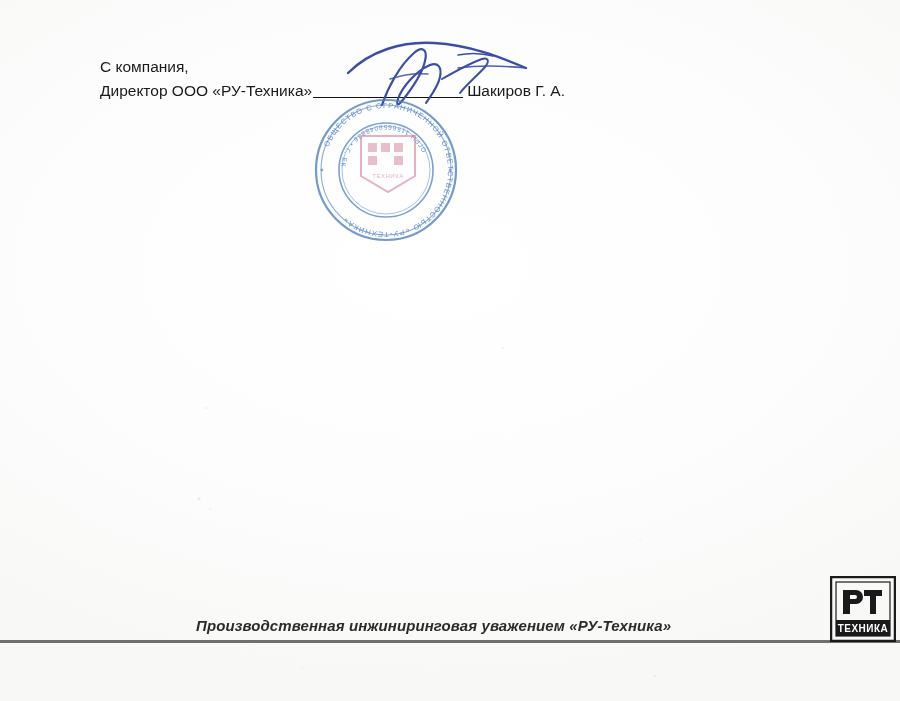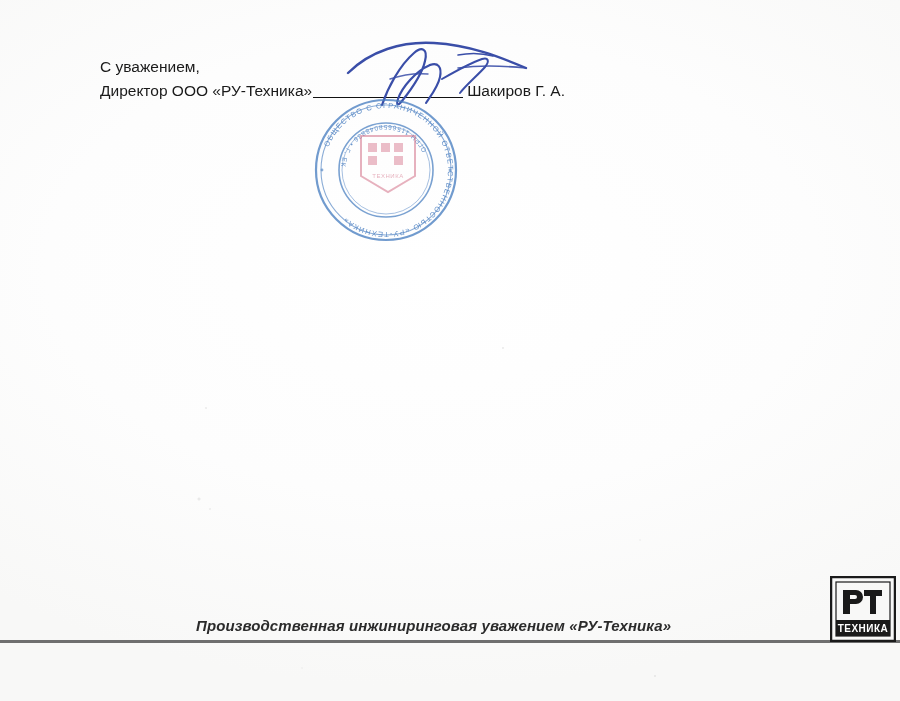--- a/index.html
+++ b/index.html
@@ -128,21 +128,21 @@
 <body>
 
 <div class="page">
 
   <div class="paper-noise"></div>
 
   <div class="ghost-text" style="left:630px; top:142px;">&nbsp;</div>
   <div class="ghost-text" style="left:660px; top:162px;">&nbsp;</div>
 
   <div class="closing">
-    <span class="line1">С уважением,</span>
+    <span class="line1">С компания,</span>
     <span class="line2">
       <span>Директор ООО «РУ-Техника»</span><span class="sig-rule"></span><span>Шакиров Г. А.</span>
     </span>
   </div>
 
   <svg class="signature" viewBox="0 0 230 80">
     <g fill="none" stroke="#3a4ea8" stroke-linecap="round" stroke-linejoin="round">
       <path d="M18 38 C40 16, 72 6, 104 8 C140 10, 170 22, 196 33" stroke-width="2.4"></path>
       <path d="M196 33 C176 31, 150 30, 128 33" stroke-width="1.6" opacity=".9"></path>
       <path d="M52 70 C58 52, 70 30, 84 18 C92 11, 98 14, 95 26 C92 40, 80 56, 72 66 C68 71, 66 70, 68 64 C72 52, 86 36, 100 30" stroke-width="2.2"></path>

